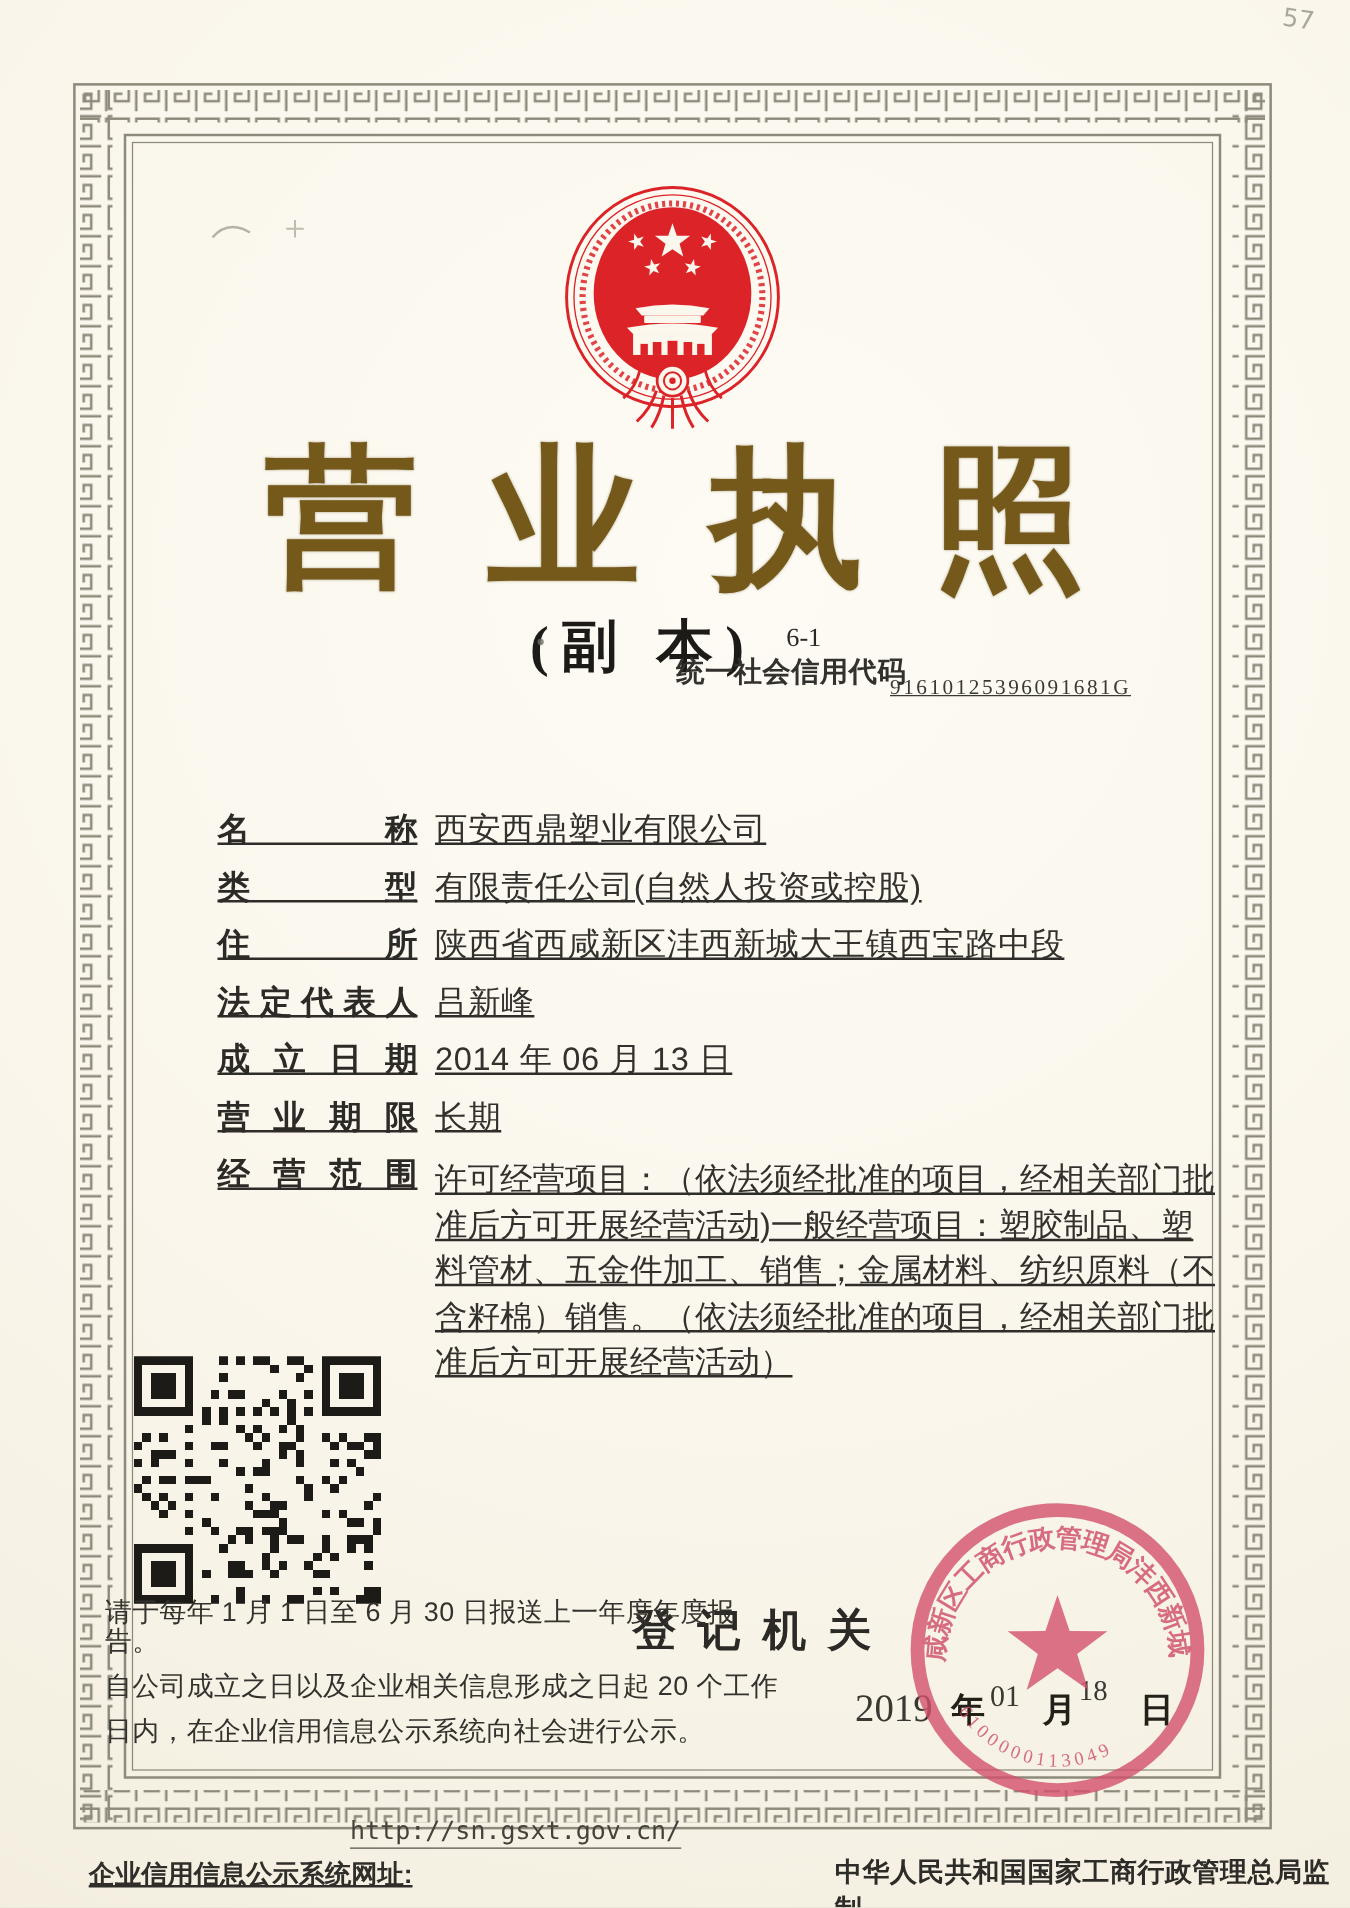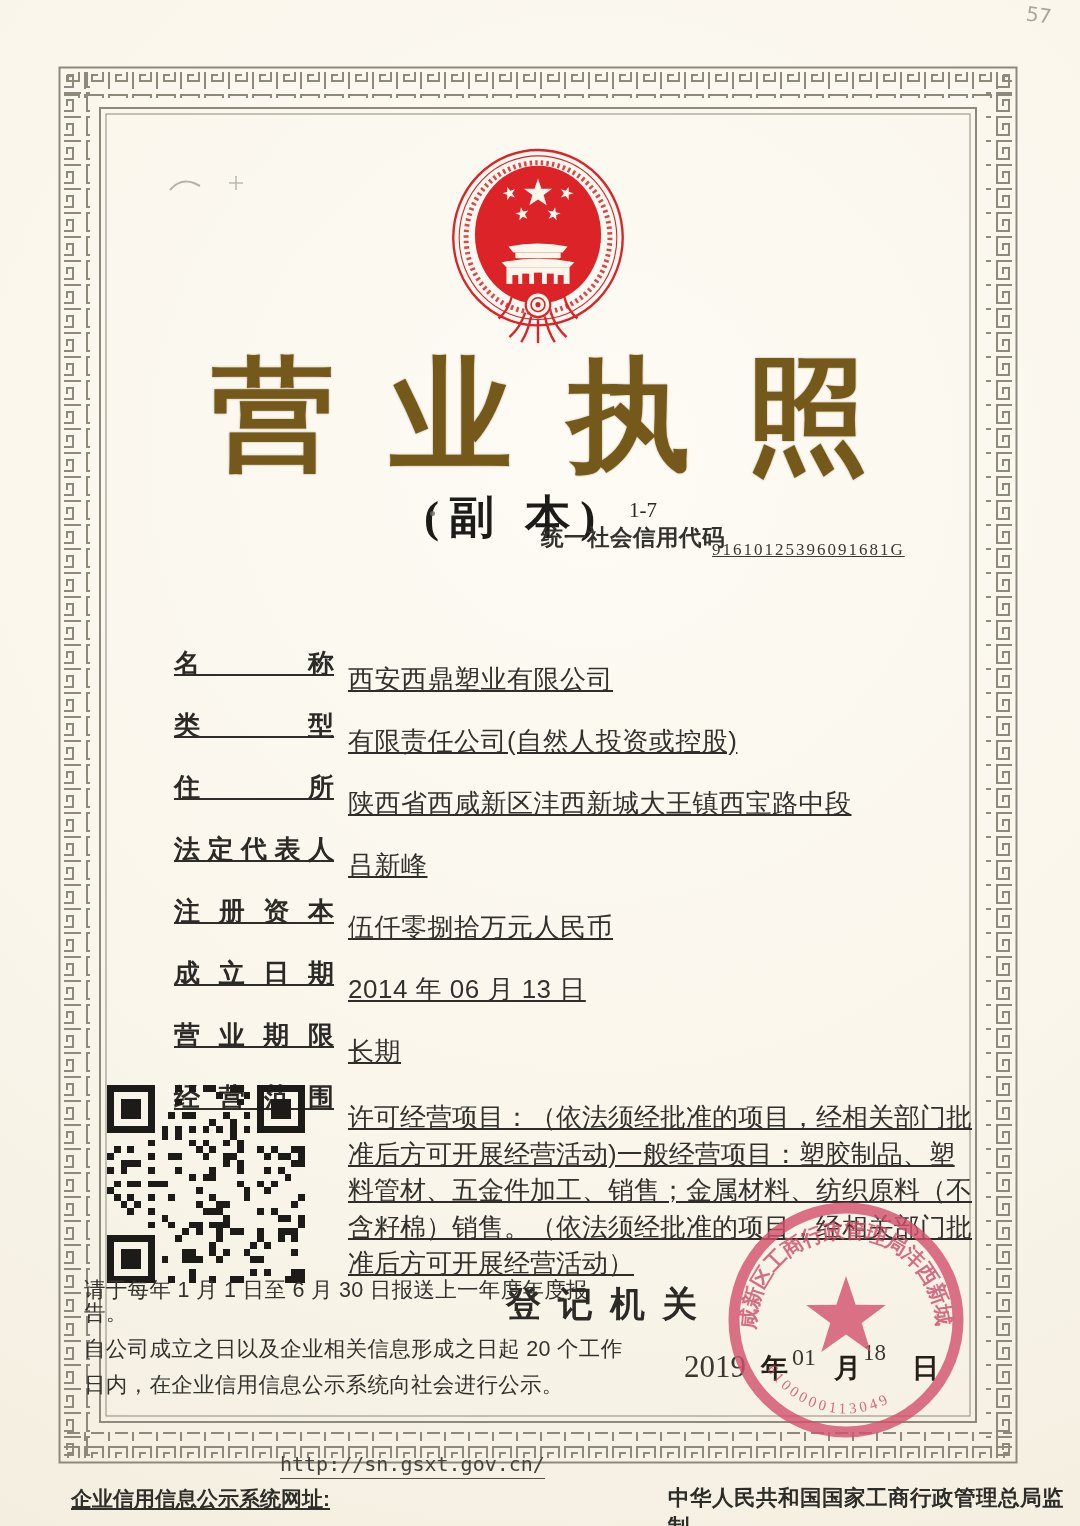--- a/index.html
+++ b/index.html
@@ -24,21 +24,21 @@
   .dot-mark{left:430px;top:511px;width:5px;height:5px;border-radius:50%;background:#6f6c66;opacity:.8;}
   .credit-label{left:541px;top:522px;font-size:22.5px;font-weight:600;color:#33312d;letter-spacing:.5px;text-align:right;}
   .credit-code{left:712px;top:540px;font-size:17px;letter-spacing:2px;color:#3a3833;font-family:"Liberation Serif", serif;text-decoration:underline;}
   
   .fields{left:174px;top:649px;width:806px;}
   .frow{display:flex;align-items:flex-start;margin-bottom:17px;text-decoration:underline;}
   .flabel{
     width:160px;margin-right:14px;flex:none;font-size:26px;font-weight:600;
     color:#2c2a27;text-align:justify;text-align-last:justify;line-height:29px;
   }
-  .fvalue{font-size:26px;line-height:29px;color:#33312d;letter-spacing:.5px;margin-top:16px;}
+  .fvalue{font-size:26px;line-height:29px;color:#33312d;letter-spacing:.5px;}
   .frow.scope .fvalue{line-height:36.5px;width:628px;letter-spacing:0;}
   
   .reg-heading{left:506px;top:1281px;font-size:35px;font-weight:bold;letter-spacing:17px;color:#2c2a27;}
   .notes{left:84px;top:1247px;width:540px;margin-top:32px;}
   .note-line{font-size:21.5px;line-height:23px;margin-bottom:13px;color:#34322e;letter-spacing:.3px;}
   .date-row{left:684px;top:1349px;white-space:nowrap;z-index:2;}
   .date-row .num{font-family:"Liberation Serif", serif;color:#3a3833;}
   .d-year{font-size:31px;}
   .d-unit{font-size:27px;font-weight:bold;color:#222019;margin-left:15px;display:inline-block;}
   .d-month{font-size:24px;position:relative;top:-12px;margin-left:4px;display:inline-block;}
@@ -122,45 +122,41 @@
         <path d="M90 174 V199"></path>
         <path d="M64 150 Q60 166 50 174"></path>
         <path d="M116 150 Q120 166 130 174"></path>
       </g>
     </g>
   </svg>
 
   <div class="abs license-title">营业执照</div>
 
   <div class="abs subtitle">(副  本)</div>
-  <div class="abs copy-no">1-7</div>
+  <div class="abs copy-no">6-1</div>
   <div class="abs dot-mark"></div>
   <div class="abs credit-label">统一社会信用代码</div>
   <div class="abs credit-code">91610125396091681G</div>
 
   <div class="abs fields">
     <div class="frow">
       <div class="flabel">名称</div>
       <div class="fvalue">西安西鼎塑业有限公司</div>
     </div>
     <div class="frow">
       <div class="flabel">类型</div>
       <div class="fvalue">有限责任公司(自然人投资或控股)</div>
     </div>
     <div class="frow">
       <div class="flabel">住所</div>
       <div class="fvalue">陕西省西咸新区沣西新城大王镇西宝路中段</div>
     </div>
     <div class="frow">
       <div class="flabel">法定代表人</div>
       <div class="fvalue">吕新峰</div>
-    </div>
-    <div class="frow">
-      <div class="flabel">注册资本</div>
-      <div class="fvalue">伍仟零捌拾万元人民币</div>
     </div>
     <div class="frow">
       <div class="flabel">成立日期</div>
       <div class="fvalue">2014 年 06 月 13 日</div>
     </div>
     <div class="frow">
       <div class="flabel">营业期限</div>
       <div class="fvalue">长期</div>
     </div>
     <div class="frow scope">

